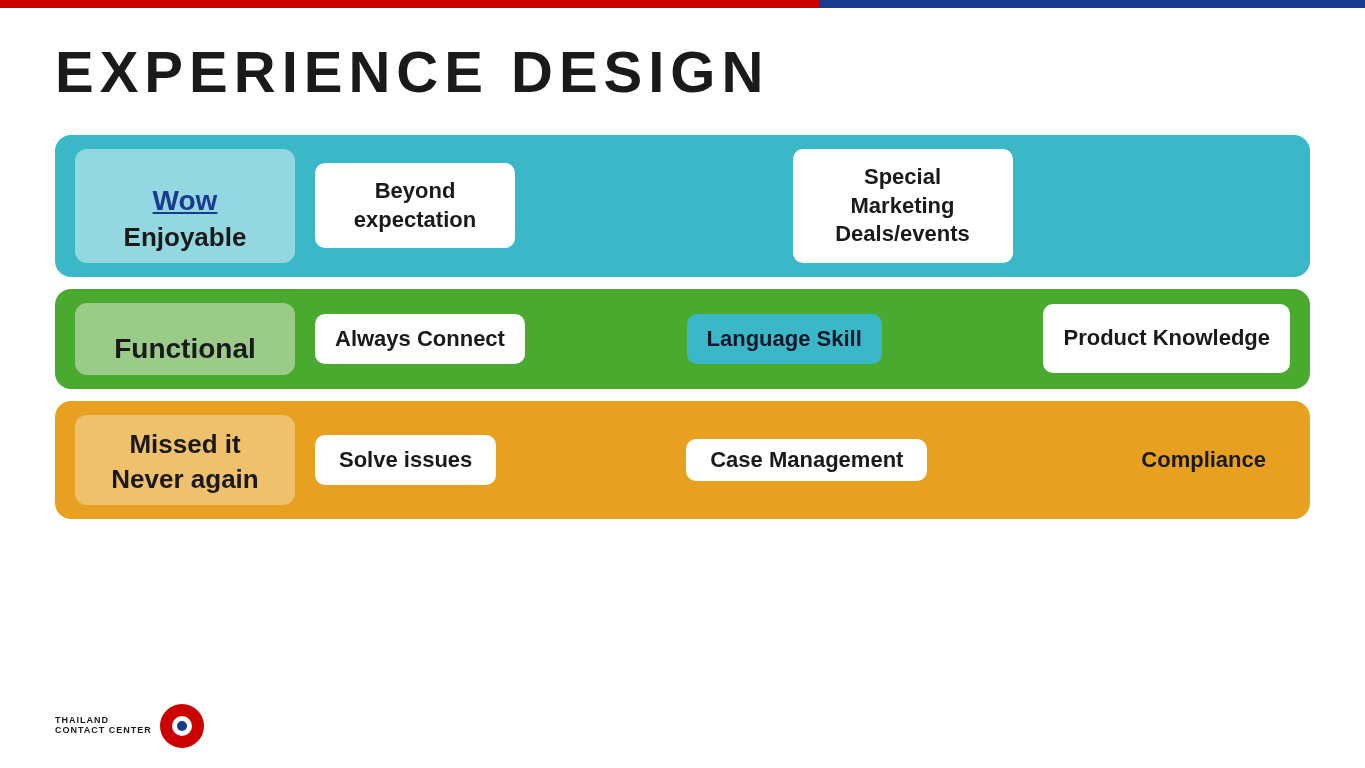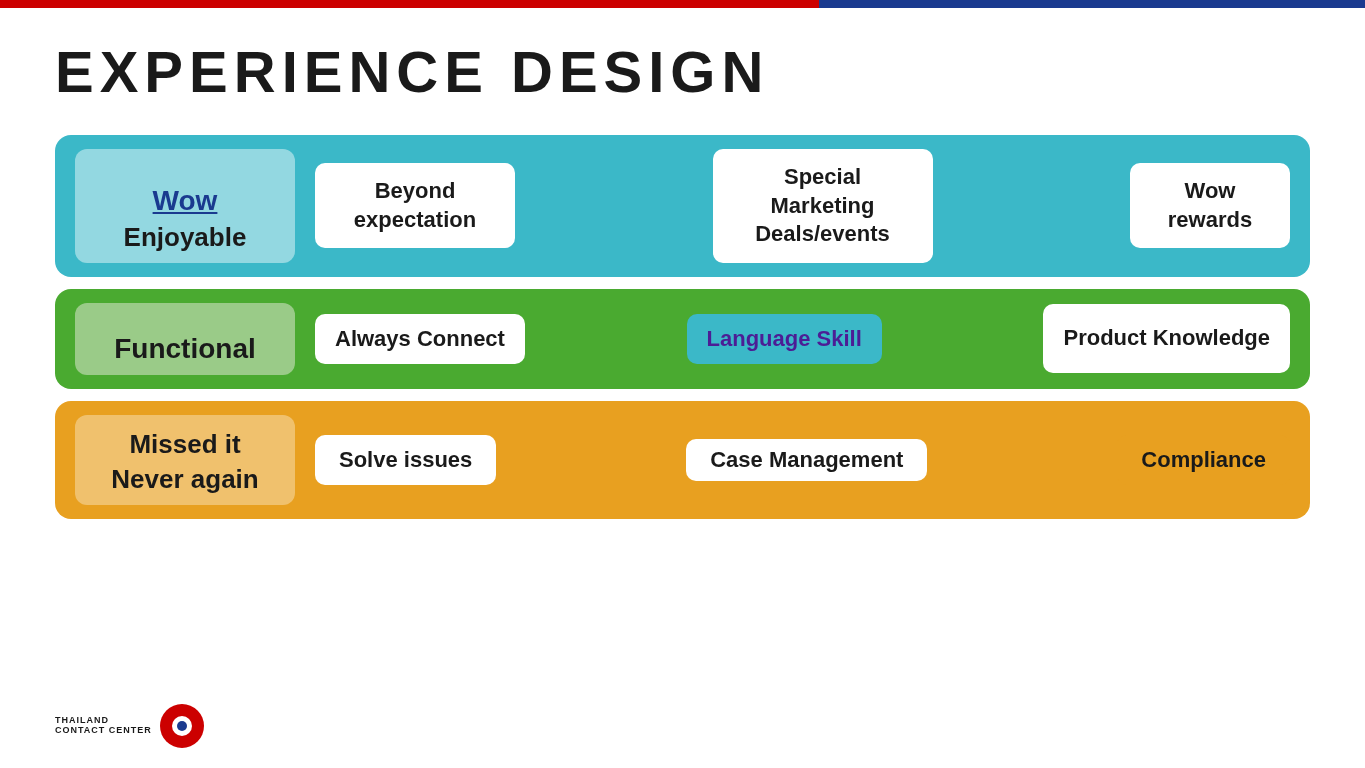--- a/index.html
+++ b/index.html
@@ -167,21 +167,21 @@
       color: #1a1a1a;
       white-space: nowrap;
     }
 
     .language-skill-box {
       background: #3bb8c8;
       border-radius: 10px;
       padding: 12px 20px;
       font-size: 22px;
       font-weight: 700;
-      color: #4c1d95;
+      color: #0f172a;
       white-space: nowrap;
     }
 
     .product-knowledge-box {
       background: #ffffff;
       border-radius: 10px;
       padding: 20px 20px;
       font-size: 22px;
       font-weight: 700;
       color: #1a1a1a;
@@ -300,23 +300,20 @@
     </div>
     <div class="row-content">
       <div class="content-box beyond-box">
         <span class="content-box-text">Beyond expectation</span>
       </div>
       <div class="flex-spacer"></div>
       <div class="content-box special-box">
         <span class="content-box-text">Special Marketing Deals/events</span>
       </div>
       <div class="flex-spacer"></div>
-      <div class="content-box wow-rewards-box">
-        <span class="content-box-text">Wow rewards</span>
-      </div>
     </div>
   </div>
 
   <div class="row row-green">
     <div class="label-box label-box-green">
       <span class="label-single">Functional</span>
     </div>
     <div class="green-layout">
       <div class="green-stack">
         <div class="always-connect-box">

